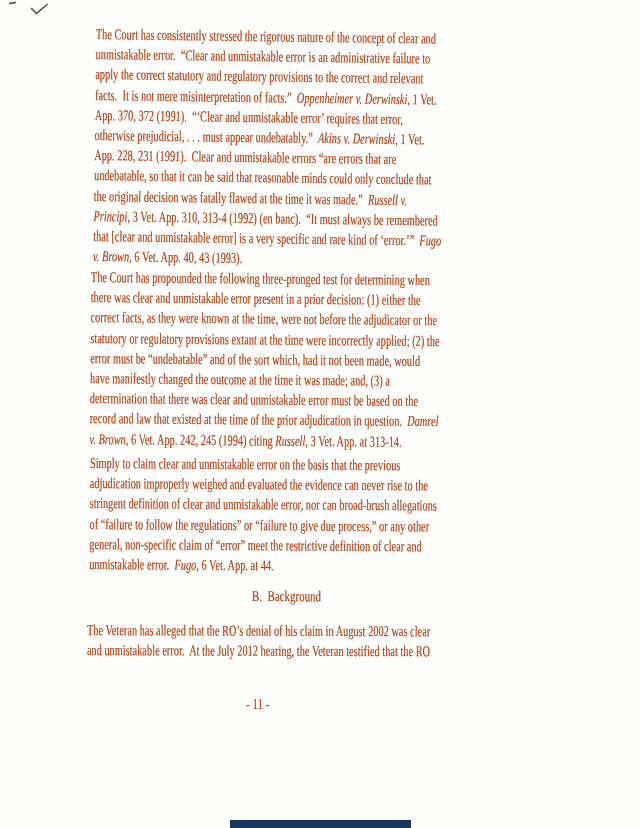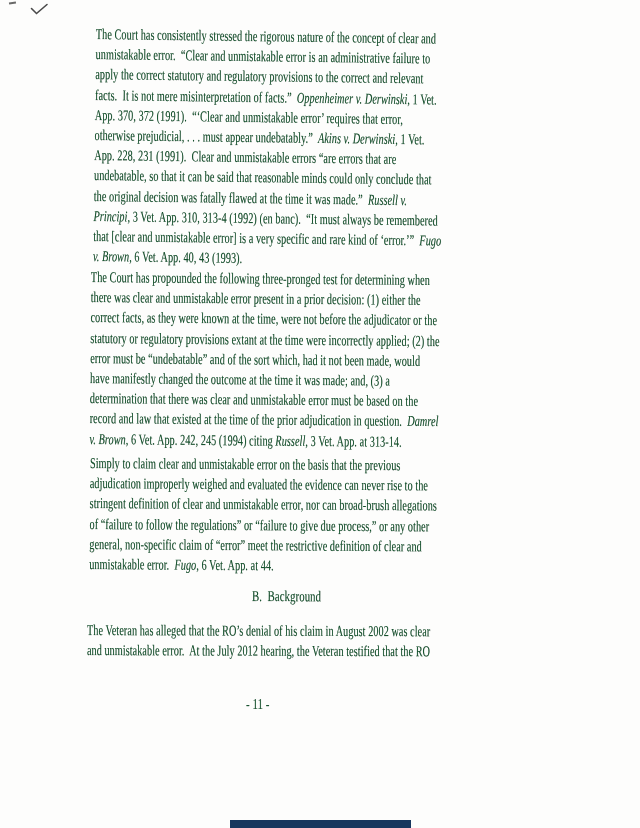--- a/index.html
+++ b/index.html
@@ -50,21 +50,21 @@
   }
   .bottom-bar {
     position: absolute;
     left: 230px; top: 820px;
     width: 181px; height: 8px;
   }
 </style>
 </head>
 <body>
 
-<div class="sheet" style="color: #14532d;">
+<div class="sheet" style="color: #c2410c;">
 
   <div class="speck"></div>
 
   <svg class="corner-mark" viewBox="0 0 19 13" xmlns="http://www.w3.org/2000/svg">
     <path d="M1.5 5.5 L6.5 10.5 L17 1.5" fill="none" stroke="#4a4a4a" stroke-width="1.6" stroke-linecap="round"></path>
   </svg>
 
   <div class="para p1"><span>The Court has consistently stressed the rigorous nature of the concept of clear and
 unmistakable error.  “Clear and unmistakable error is an administrative failure to
 apply the correct statutory and regulatory provisions to the correct and relevant

